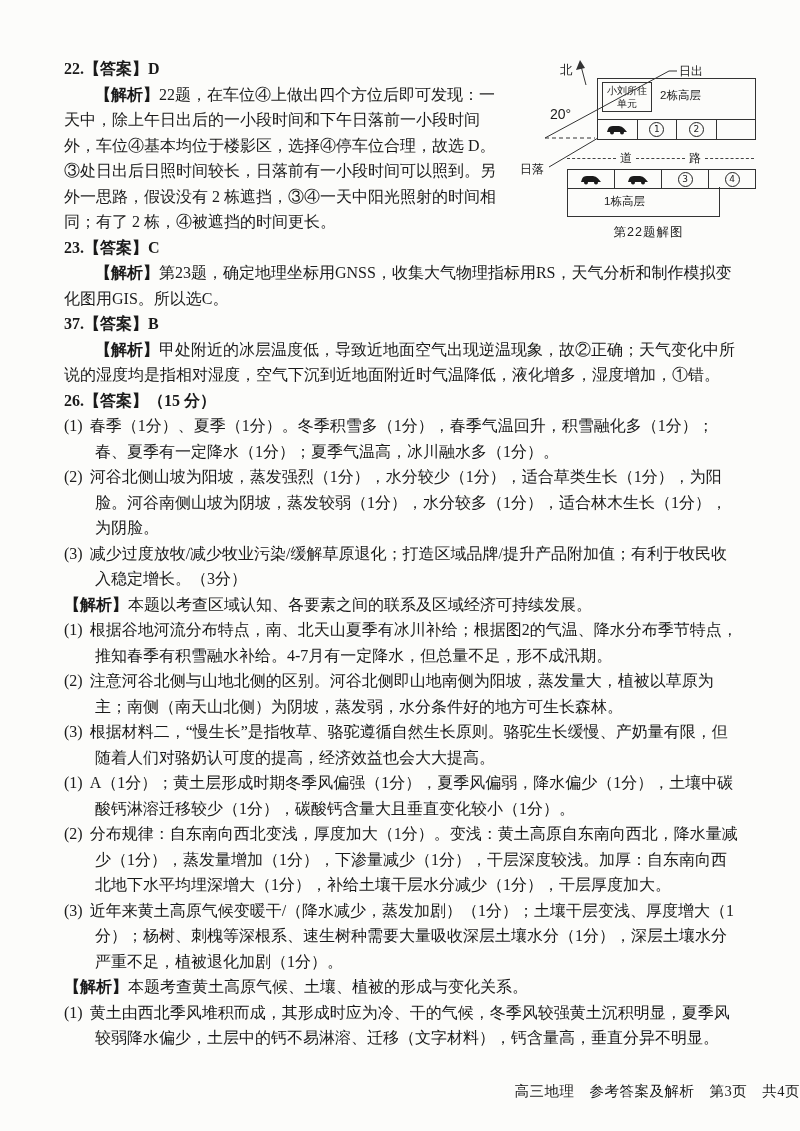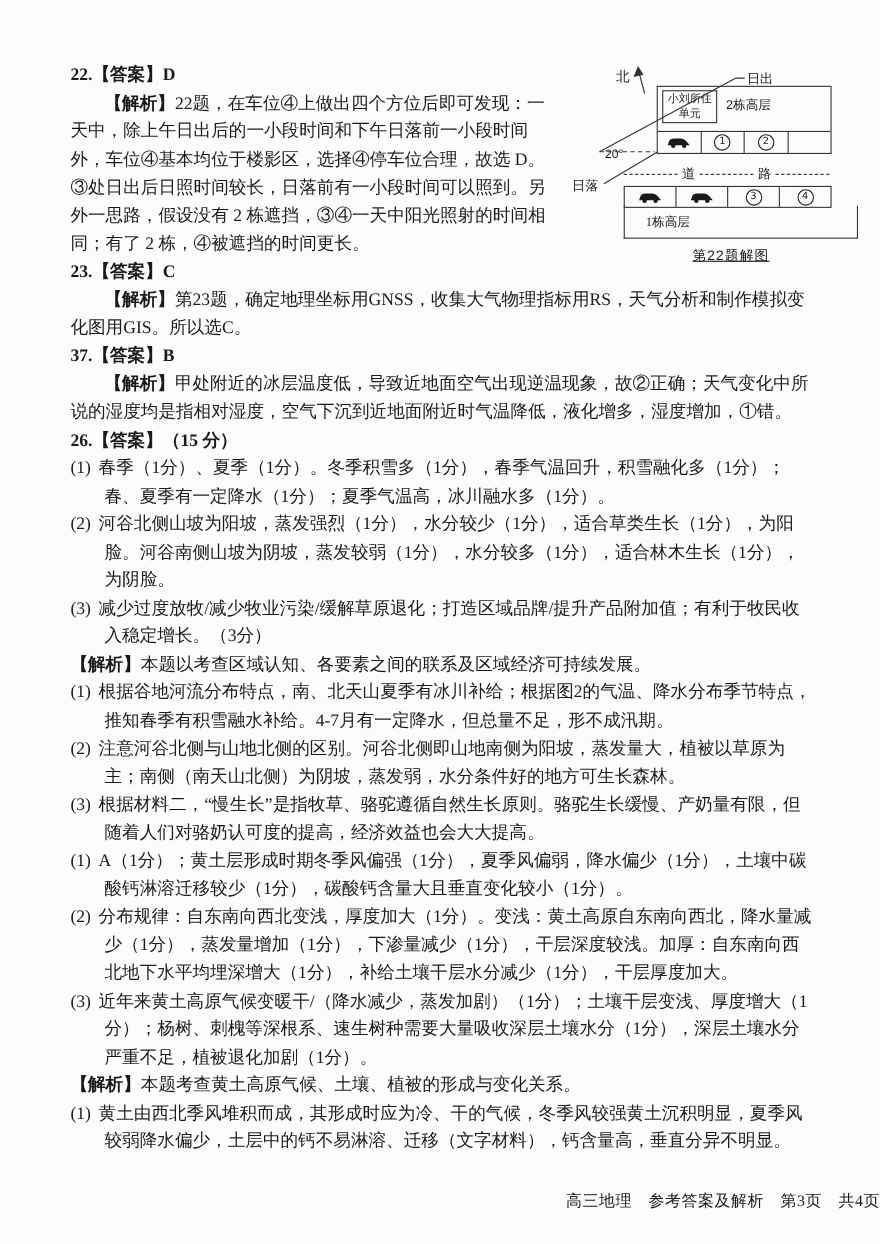--- a/index.html
+++ b/index.html
@@ -21,44 +21,44 @@
     float:right;width:235px;height:194px;position:relative;
     margin:2px -12px 8px 14px;
     font-family:"Liberation Sans","DejaVu Sans",sans-serif;
     font-size:12px;color:#1a1a1a;
   }
   .dlines{position:absolute;left:0;top:0;z-index:6;pointer-events:none;}
   .dlines line{stroke:#333;stroke-width:1;}
   .d-north{position:absolute;left:41px;top:4px;font-size:12.5px;}
   .d-sunrise{position:absolute;left:160px;top:5px;font-size:12px;}
   .d-sunset{position:absolute;left:1px;top:103px;font-size:12px;}
-  .d-angle{position:absolute;left:31px;top:48px;font-size:11px;margin-top:29px;}
+  .d-angle{position:absolute;left:31px;top:48px;font-size:14px;}
   .b2{position:absolute;left:78px;top:20px;width:157px;height:60px;border:1px solid #333;}
   .unit-box{
     position:absolute;left:4px;top:3px;width:44px;border:1px solid #333;
     font-size:10px;line-height:13px;text-align:center;padding:1px 2px;
   }
   .b2-label{position:absolute;left:62px;top:9px;font-size:11.5px;}
   .prow{display:flex;}
   .prow .pcell{flex:1;display:flex;align-items:center;justify-content:center;}
   .prow .pcell:not(:last-child){border-right:1px solid #333;}
   .prow-upper{position:absolute;left:0;right:0;bottom:0;height:19px;border-top:1px solid #333;}
   .road{
     position:absolute;left:48px;top:93px;width:187px;height:14px;
     display:flex;align-items:center;font-size:12px;z-index:2;
   }
   .road i{flex:1;border-top:1px dashed #444;height:0;}
   .road span{margin:0 4px;}
   .prow-lower{position:absolute;left:48px;top:111px;width:187px;height:18px;border:1px solid #333;}
   .b1{
-    position:absolute;left:48px;top:129px;width:213px;height:30px;
+    position:absolute;left:48px;top:129px;width:153px;height:30px;
     border:1px solid #333;border-top:none;
-    display:flex;align-items:center;padding-left:19px;box-sizing:border-box;font-size:11.5px;font-family:Liberation Serif, serif;
+    display:flex;align-items:center;padding-left:36px;box-sizing:border-box;font-size:11.5px;
   }
-  .d-caption{position:absolute;left:52px;top:166px;width:187px;text-align:center;font-size:12.5px;letter-spacing:1px;text-decoration:underline;}
+  .d-caption{position:absolute;left:36px;top:166px;width:187px;text-align:center;font-size:12.5px;letter-spacing:1px;}
   .circ{
     display:inline-flex;align-items:center;justify-content:center;
     width:13px;height:13px;border:1px solid #222;border-radius:50%;
     font-size:9px;line-height:1;font-family:"DejaVu Sans",sans-serif;
   }
   .car{display:inline-block;}
 
   .footer{
     position:absolute;left:0;bottom:30px;width:100%;
     text-align:right;font-size:14.5px;letter-spacing:.5px;

